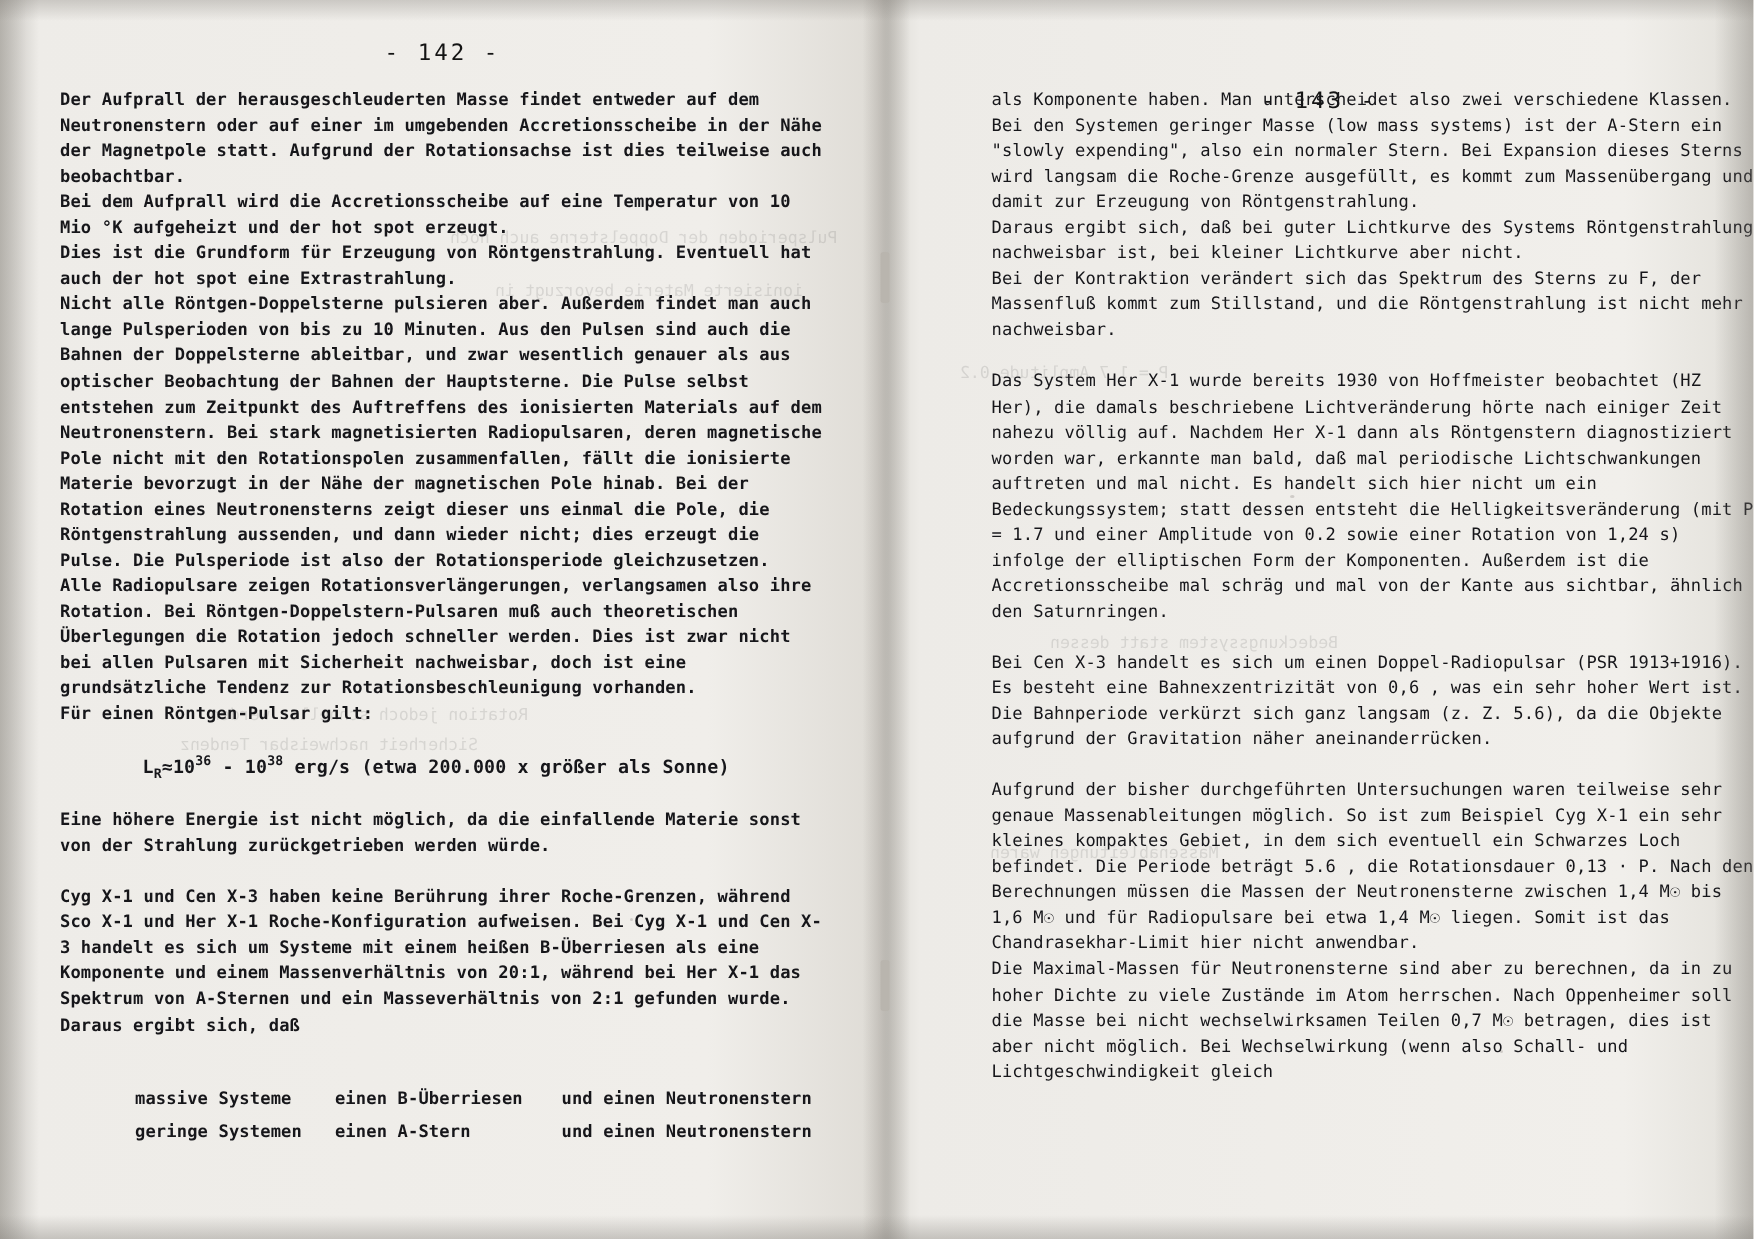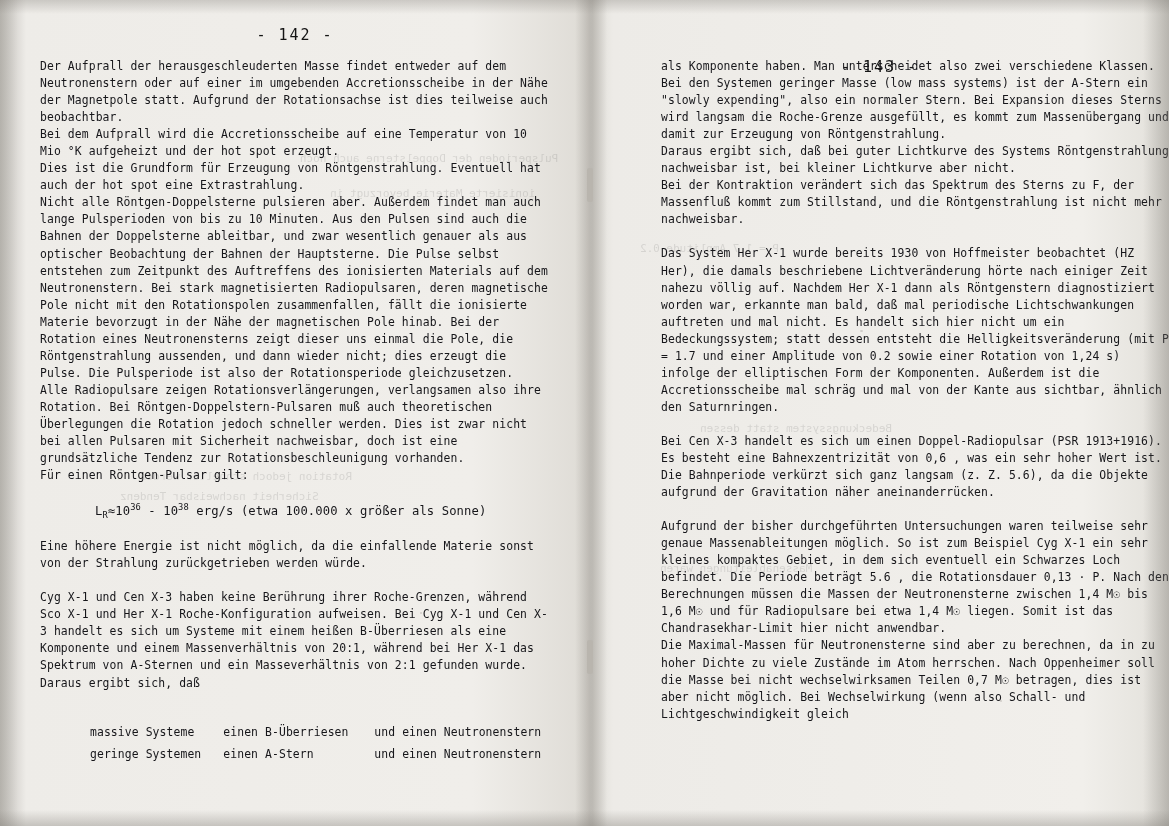--- a/index.html
+++ b/index.html
@@ -87,21 +87,21 @@
   }
 
   .col {
     position: absolute;
     top: 58px;
     font-size: 11.4px;
     line-height: 17.05px;
     color: #16161a;
     letter-spacing: 0.1px;
   }
-  .col.left  { left: 40px;  width: 512px; }
+  .col.left  { left: 40px;  width: 512px; font-weight: bold; }
   .col.right { left: 633px; width: 508px; margin-left: 28px; }
 
   p {
     margin: 0;
   }
   p + p { margin-top: 0px; }
   .blank { height: 17px; }
   .blank.half { height: 9px; }
 
   .indent-formula {
@@ -173,21 +173,21 @@
       <p>Der Aufprall der herausgeschleuderten Masse findet entweder auf dem Neutronenstern oder auf einer im umgebenden Accretionsscheibe in der Nähe der Magnetpole statt. Aufgrund der Rotationsachse ist dies teilweise auch beobachtbar.</p>
       <p>Bei dem Aufprall wird die Accretionsscheibe auf eine Temperatur von 10 Mio °K aufgeheizt und der hot spot erzeugt.</p>
       <p>Dies ist die Grundform für Erzeugung von Röntgenstrahlung. Eventuell hat auch der hot spot eine Extrastrahlung.</p>
       <p>Nicht alle Röntgen-Doppelsterne pulsieren aber. Außerdem findet man auch lange Pulsperioden von bis zu 10 Minuten. Aus den Pulsen sind auch die Bahnen der Doppelsterne ableitbar, und zwar wesentlich genauer als aus  optischer Beobachtung der Bahnen der Hauptsterne. Die Pulse selbst entstehen zum Zeitpunkt des Auftreffens des ionisierten Materials auf dem Neutronenstern. Bei stark magnetisierten Radiopulsaren, deren magnetische Pole nicht mit den Rotationspolen zusammenfallen, fällt die ionisierte Materie bevorzugt in der Nähe der magnetischen Pole hinab. Bei der Rotation eines Neutronensterns zeigt dieser uns einmal die Pole, die Röntgenstrahlung aussenden, und dann wieder nicht; dies erzeugt die Pulse. Die Pulsperiode ist also der Rotationsperiode gleichzusetzen.</p>
       <p>Alle Radiopulsare zeigen Rotationsverlängerungen, verlangsamen also ihre Rotation. Bei Röntgen-Doppelstern-Pulsaren muß auch theoretischen Überlegungen die Rotation jedoch schneller werden. Dies ist zwar nicht bei allen Pulsaren mit Sicherheit nachweisbar, doch ist eine grundsätzliche Tendenz zur Rotationsbeschleunigung vorhanden.</p>
       <p>Für einen Röntgen-Pulsar gilt:</p>
 
       <div class="blank"></div>
 
       <p class="indent-formula">
-        <span>L</span><sub>R</sub><span>≈10</span><sup>36</sup><span> - 10</span><sup>38</sup><span> erg/s  (etwa 100.000 x größer als Sonne)</span>
+        <span>L</span><sub>R</sub><span>≈10</span><sup>36</sup><span> - 10</span><sup>38</sup><span> erg/s  (etwa 200.000 x größer als Sonne)</span>
       </p>
 
       <div class="blank"></div>
 
       <p>Eine höhere Energie ist nicht möglich, da die einfallende Materie sonst von der Strahlung zurückgetrieben werden würde.</p>
 
       <div class="blank"></div>
 
       <p>Cyg X-1 und Cen X-3 haben keine Berührung ihrer Roche-Grenzen, während Sco X-1 und Her X-1 Roche-Konfiguration aufweisen. Bei Cyg X-1 und Cen X-3 handelt es sich um Systeme mit einem heißen B-Überriesen als eine Komponente und einem Massenverhältnis von 20:1, während bei Her X-1 das Spektrum von A-Sternen und ein Masseverhältnis von 2:1 gefunden wurde. Daraus ergibt sich, daß</p>
 

